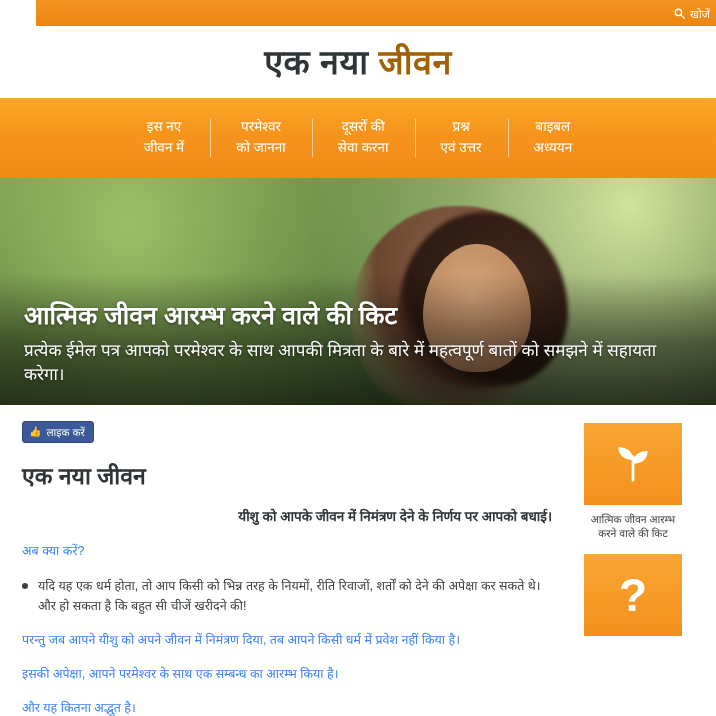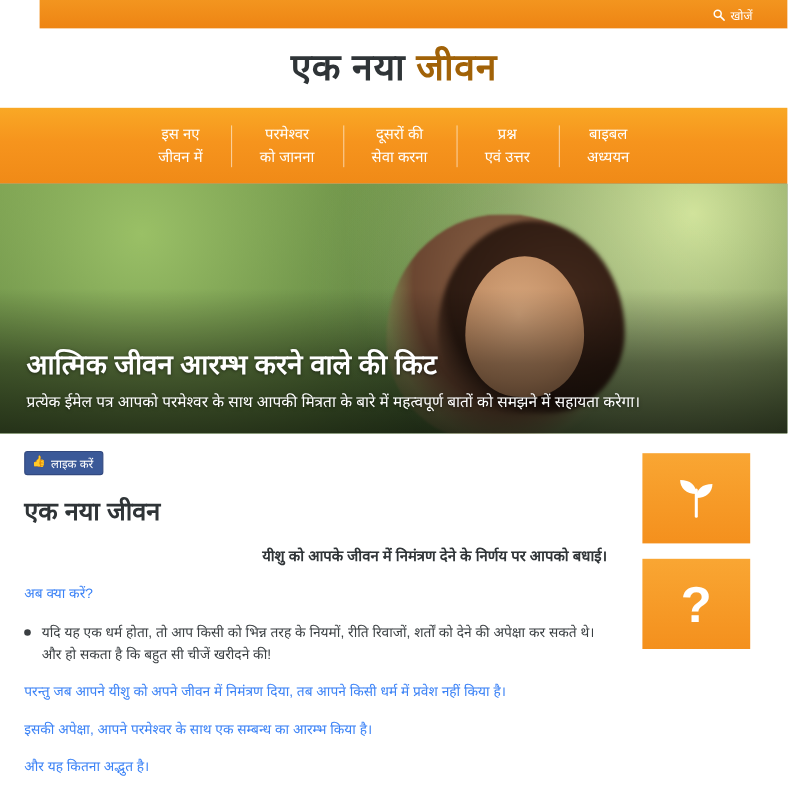--- a/index.html
+++ b/index.html
@@ -12,21 +12,21 @@
   }
 
   
   .topbar {
     height: 26px;
     background: #f08a1e;
     background: linear-gradient(#f3951f, #ee8413);
     display: flex;
     align-items: center;
     justify-content: flex-end;
-    padding-right: 32px;
+    padding-right: 6px;
     margin-left: 36px;
   }
   .search-link {
     display: flex;
     align-items: center;
     gap: 5px;
     color: #ffffff;
     font-size: 11px;
     cursor: pointer;
   }
@@ -44,21 +44,21 @@
     font-size: 34px;
     font-weight: bold;
     letter-spacing: 0.5px;
     line-height: 1;
   }
   .logo .dark { color: #2f3437; }
   .logo .accent { color: #a16207; text-align: center; }
 
   
   .nav {
-    height: 69px;
+    height: 80px;
     background: linear-gradient(180deg, #f9a825 0%, #f6941d 45%, #f08a17 100%);
     display: flex;
     align-items: center;
     justify-content: center;
   }
   .nav-inner {
     display: flex;
     align-items: stretch;
     height: 46px;
   }
@@ -149,21 +149,21 @@
     color: #ffffff;
   }
   .hero-title {
     font-size: 25px;
     font-weight: bold;
     line-height: 1.25;
     text-shadow: 0 1px 3px rgba(0,0,0,0.5);
   }
   .hero-sub {
     margin-top: 8px;
-    font-size: 14px;
+    font-size: 17px;
     line-height: 1.4;
     text-shadow: 0 1px 3px rgba(0,0,0,0.5);
   }
 
   
   .content {
     display: flex;
     padding: 16px 22px 0 22px;
     gap: 20px;
   }
@@ -323,20 +323,22 @@
     <div class="side-card">
       <div class="side-tile">
         <span>
           <svg width="44" height="44" viewBox="0 0 48 48" fill="#ffffff">
             <path d="M24 44 C24 30 24 24 24 18" stroke="#ffffff" stroke-width="3" fill="none" stroke-linecap="round"></path>
             <path d="M24 22 C14 22 8 16 8 8 C18 8 24 13 24 22 Z"></path>
             <path d="M24 26 C34 26 40 20 40 12 C30 12 24 17 24 26 Z"></path>
           </svg>
         </span>
       </div>
+      <div class="side-caption">आत्मिक जीवन आरम्भ
+करने वाले की किट</div>
     </div>
 
 
     <div class="side-card">
       <div class="side-tile">
         <span class="qmark">?</span>
       </div>
       <div class="side-caption"></div>
     </div>
 

